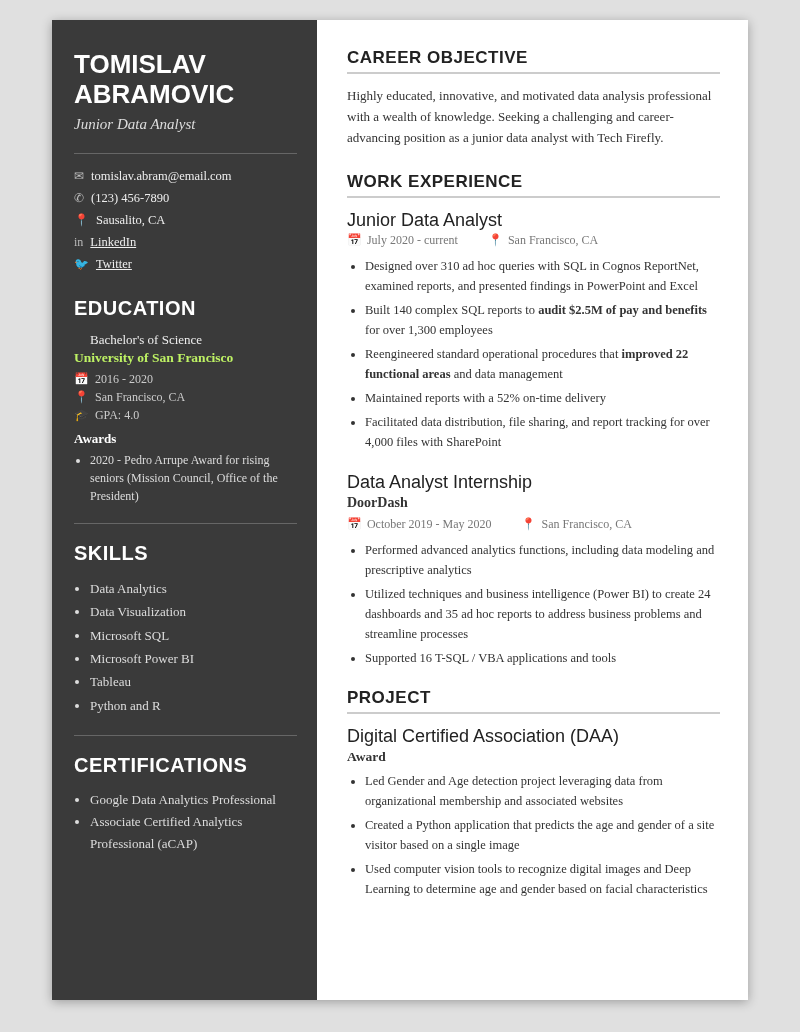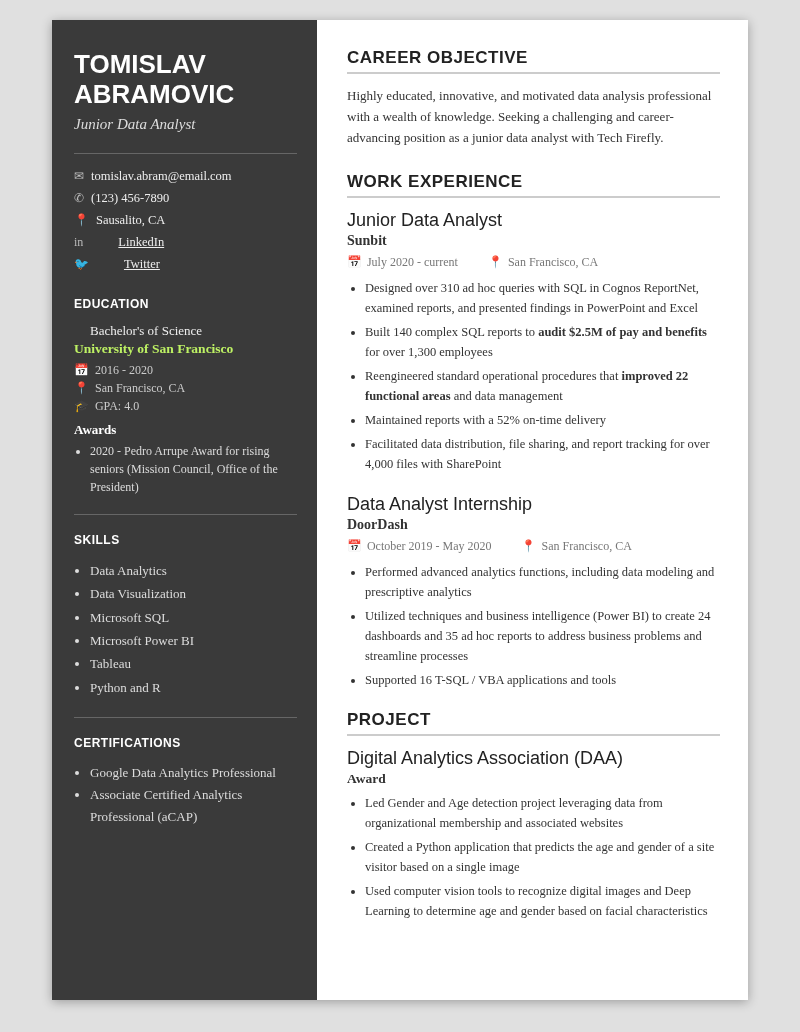--- a/index.html
+++ b/index.html
@@ -55,25 +55,24 @@
       color: #eee;
     }
     .contact-list li .icon {
       margin-right: 7px;
       font-size: 12px;
       color: #bbb;
     }
     .contact-list a {
       color: #eee;
       text-decoration: underline;
-      margin-left: 28px;
     }
     .sidebar-section-title {
       font-family: Arial, sans-serif;
-      font-size: 12px;
+      font-size: 20px;
       font-weight: bold;
       text-transform: uppercase;
       color: #fff;
       margin-bottom: 12px;
       margin-top: 5px;
       letter-spacing: 0.5px;
     }
     .sidebar-divider {
       border: none;
       border-top: 1px solid #666;
@@ -292,21 +291,20 @@
 
   <div class="main">
 
     <div class="section-heading">CAREER OBJECTIVE</div>
     <p class="career-objective-text">Highly educated, innovative, and motivated data analysis professional with a wealth of knowledge. Seeking a challenging and career-advancing position as a junior data analyst with Tech Firefly.</p>
 
     <div class="section-heading">WORK EXPERIENCE</div>
 
     <div class="work-section">
       <div class="job-title">Junior Data Analyst</div>
-      <div class="job-company">Sunbit</div>
       <div class="job-meta">
         <div class="job-meta-item">
           <span class="icon">📅</span>
           <span>July 2020 - current</span>
         </div>
         <div class="job-meta-item">
           <span class="icon">📍</span>
           <span>San Francisco, CA</span>
         </div>
       </div>
@@ -333,21 +331,21 @@
         </div>
       </div>
       <ul class="job-bullets">
         <li>Performed advanced analytics functions, including data modeling and prescriptive analytics</li>
         <li>Utilized techniques and business intelligence (Power BI) to create 24 dashboards and 35 ad hoc reports to address business problems and streamline processes</li>
         <li>Supported 16 T-SQL / VBA applications and tools</li>
       </ul>
     </div>
 
     <div class="section-heading">PROJECT</div>
-    <div class="project-name">Digital Analytics Association (DAA)</div>
+    <div class="project-name">Digital Certified Association (DAA)</div>
     <div class="project-role">Award</div>
     <ul class="job-bullets">
       <li>Led Gender and Age detection project leveraging data from organizational membership and associated websites</li>
       <li>Created a Python application that predicts the age and gender of a site visitor based on a single image</li>
       <li>Used computer vision tools to recognize digital images and Deep Learning to determine age and gender based on facial characteristics</li>
     </ul>
 
   </div>
 </div>
 

